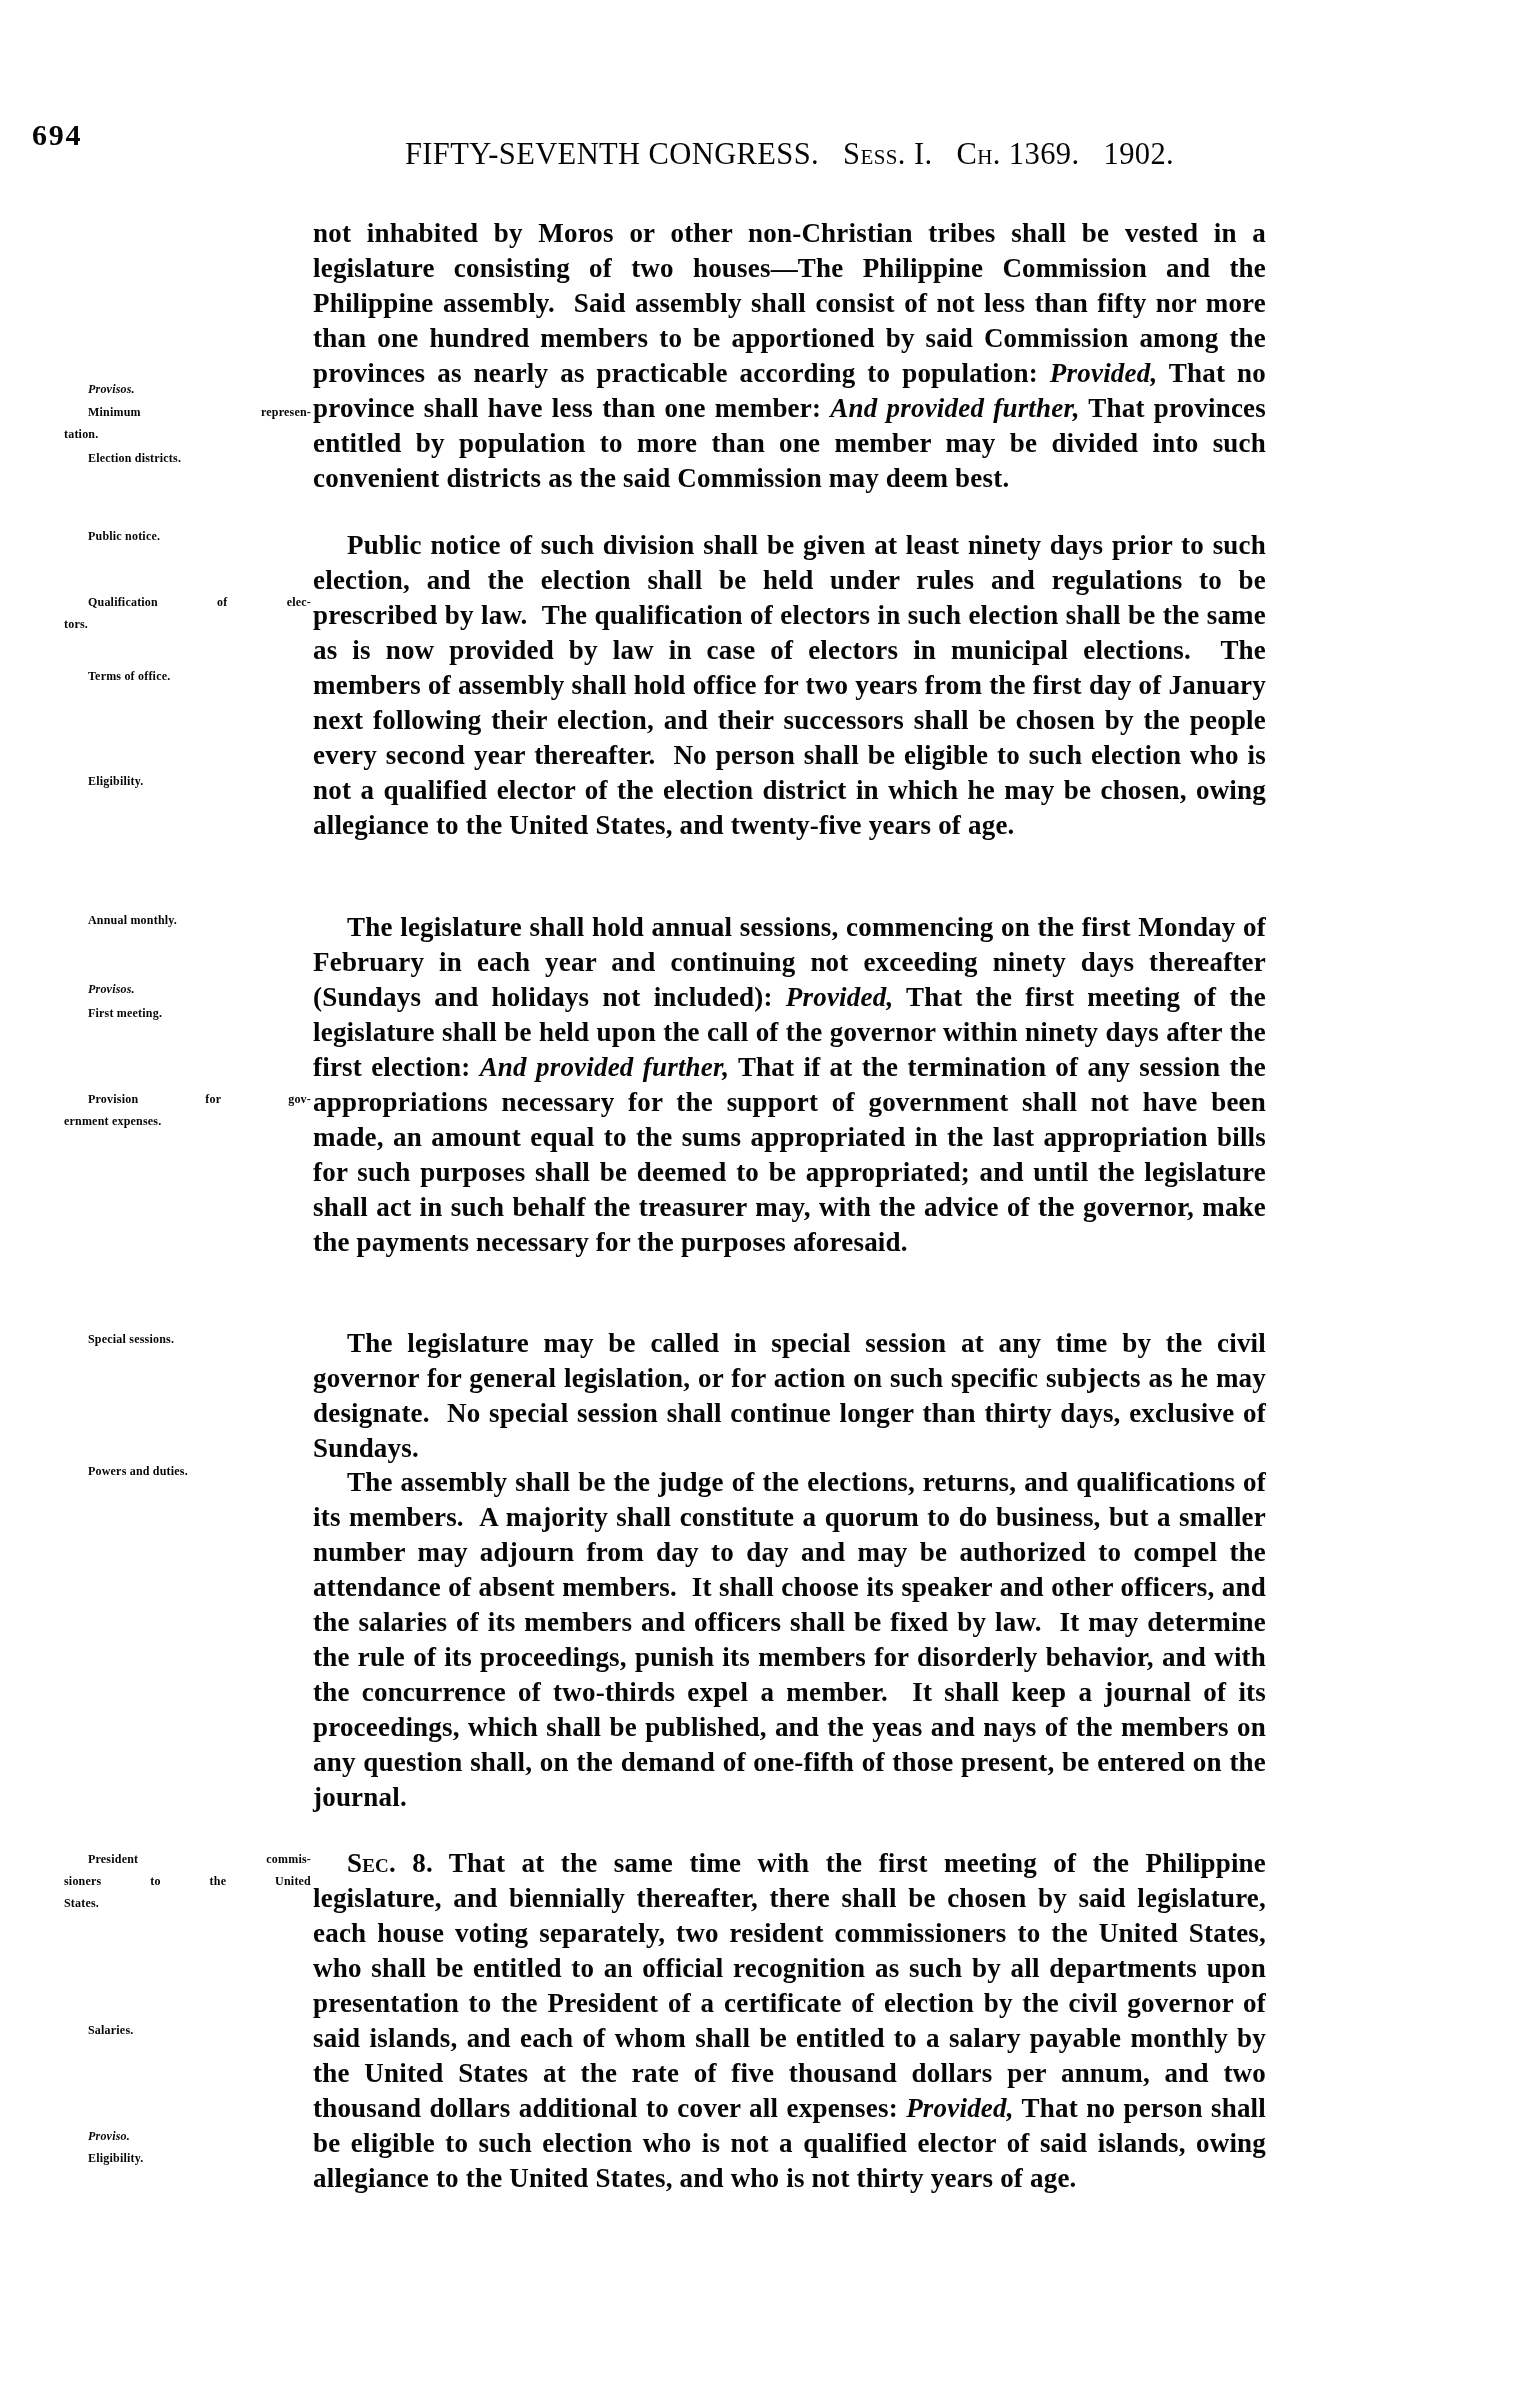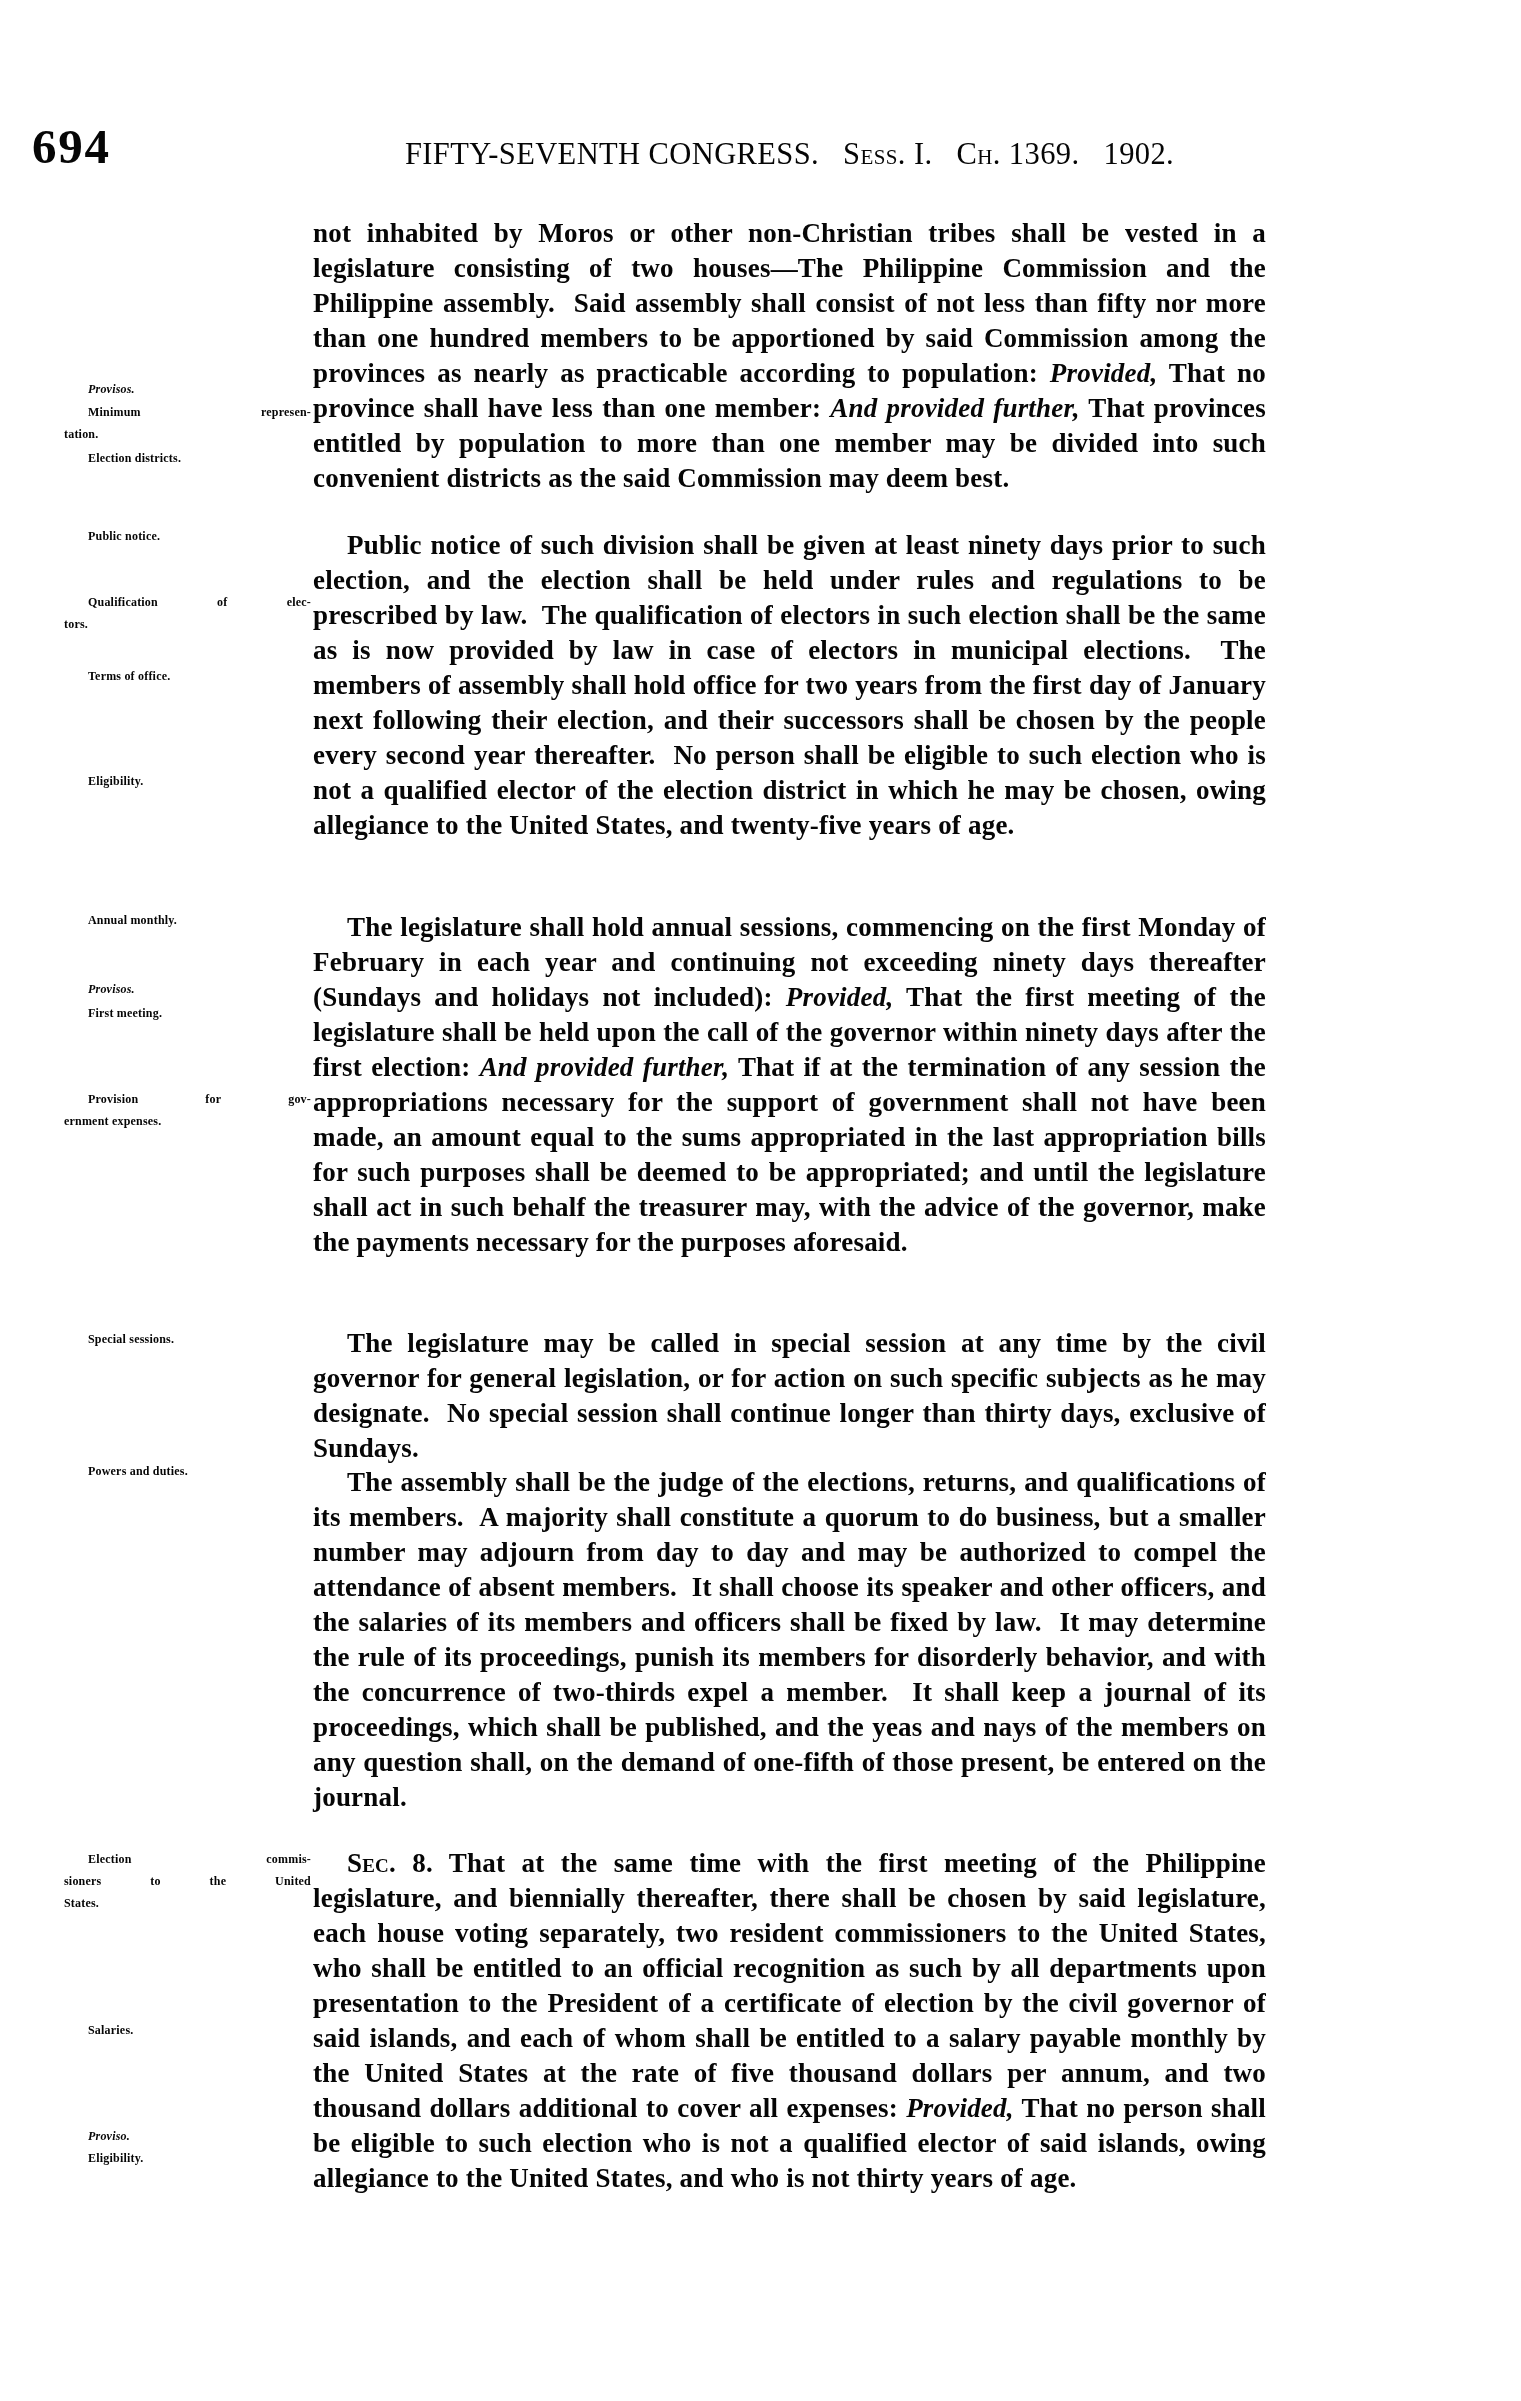--- a/index.html
+++ b/index.html
@@ -6,21 +6,21 @@
   .page {
     position:relative;
     width:1521px; height:2401px;
     background:#ffffff;
     font-family:"Liberation Serif", serif;
     color:#060606;
     overflow:hidden;
   }
   .page-number {
     position:absolute; left:32px; top:118px;
-    font-size:49px; font-weight:bold; letter-spacing:1.7px;
+    font-size:30px; font-weight:bold; letter-spacing:1.7px;
   }
   .running-header {
     position:absolute; left:313px; top:137px; width:953px;
     text-align:center; font-size:30.5px; letter-spacing:0.4px;
     white-space:nowrap;
   }
   .running-header .gap { margin-left:24px; }
   .sc { font-variant:small-caps; }
   .it { font-style:italic; }
   .par {
@@ -84,21 +84,21 @@
         <div class="sn-line first just">Provision for gov-</div>
         <div class="sn-line">ernment expenses.</div>
       </div>
       <div class="sidenote" style="top: 1328px;">
         <div class="sn-line first">Special sessions.</div>
       </div>
       <div class="sidenote" style="top: 1460px;">
         <div class="sn-line first">Powers and duties.</div>
       </div>
       <div class="sidenote" style="top: 1848px;">
-        <div class="sn-line first just">Election commis-</div>
+        <div class="sn-line first just">President commis-</div>
         <div class="sn-line just">sioners to the United</div>
         <div class="sn-line">States.</div>
       </div>
       <div class="sidenote" style="top: 2019px;">
         <div class="sn-line first">Salaries.</div>
       </div>
       <div class="sidenote italic" style="top: 2125px;">
         <div class="sn-line first">Proviso.</div>
       </div>
       <div class="sidenote" style="top: 2147px;">

